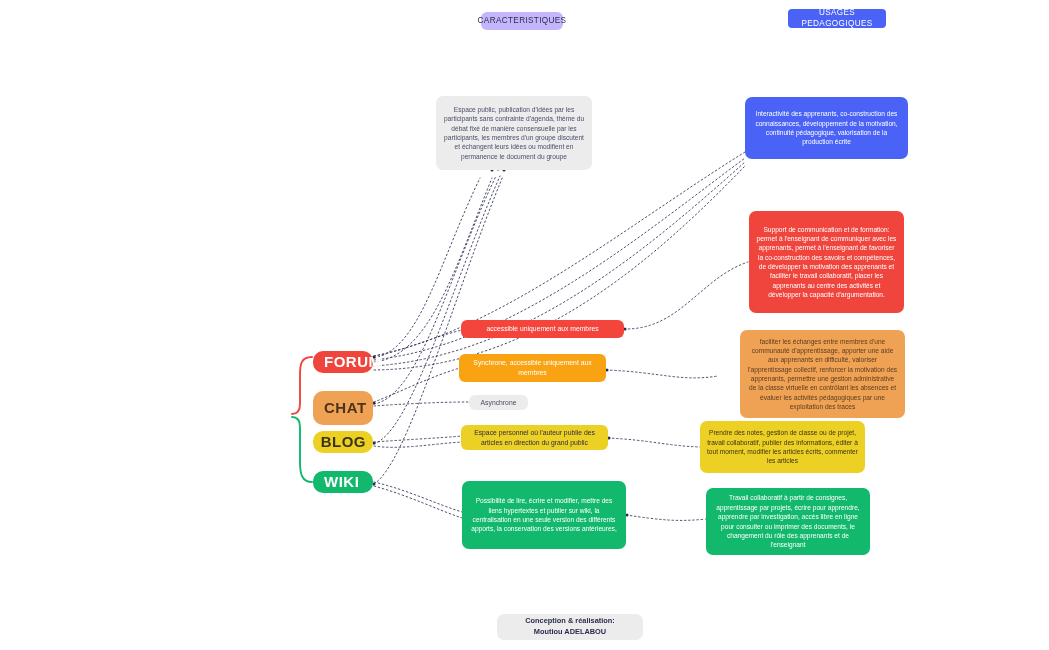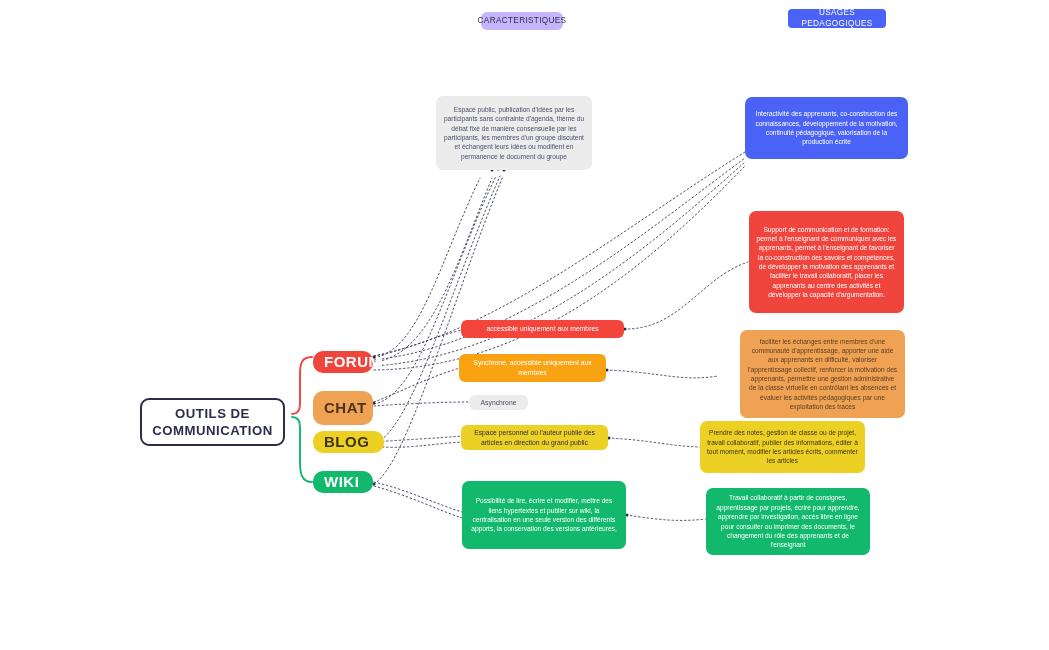--- a/index.html
+++ b/index.html
@@ -169,34 +169,30 @@
   </svg>
 
   <div class="node chip-gray" style="left:481px; top:12px; width:82px; height:18px;">
     <span>CARACTERISTIQUES</span>
   </div>
 
   <div class="node chip-blue" style="left:788px; top:9px; width:98px; height:19px;">
     <span>USAGES PEDAGOGIQUES</span>
   </div>
 
-  <div class="node center-node" style="left:140px; top:398px; width:145px; height:48px; flex-direction:column;">
-    <div>OUTILS DE</div>
-    <div>COMMUNICATION</div>
-  </div>
 
   <div class="node branch b-forum" style="left:313px; top:351px; width:60px; height:22px;">
     <span>FORUM</span>
   </div>
 
   <div class="node branch b-chat" style="left:313px; top:391px; width:60px; height:34px;">
     <span>CHAT</span>
   </div>
 
-  <div class="node branch b-blog" style="left:313px; top:431px; width:71px; height:22px;">
+  <div class="node branch b-blog" style="left:313px; top:431px; width:60px; height:22px;justify-content:flex-end;">
     <span>BLOG</span>
   </div>
 
   <div class="node branch b-wiki" style="left:313px; top:471px; width:60px; height:22px;">
     <span>WIKI</span>
   </div>
 
   <div class="node card card-gray" style="left:436px; top:96px; width:156px; height:74px;">
     <span>Espace public,  publication d'idées par les participants sans contrainte d'agenda, thème du débat fixé de manière consensuelle par les participants, les membres d'un groupe discutent et échangent leurs idées ou modifient en permanence le document du groupe</span>
   </div>
@@ -234,14 +230,18 @@
   </div>
 
   <div class="node card card-yellow" style="left:700px; top:421px; width:165px; height:52px;">
     <span>Prendre des notes, gestion de classe ou de projet, travail collaboratif, publier des informations, éditer à tout moment, modifier les articles écrits, commenter les articles</span>
   </div>
 
   <div class="node card card-green" style="left:706px; top:488px; width:164px; height:67px;">
     <span>Travail collaboratif à partir de consignes, apprentissage par projets, écrire pour apprendre, apprendre par investigation, accès libre en ligne pour consulter ou imprimer des documents, le changement du rôle des apprenants et de l'enseignant</span>
   </div>
 
+  <div class="node footer-chip" style="left:497px; top:614px; width:146px; height:26px; flex-direction:column;">
+    <div>Conception &amp; réalisation:</div>
+    <div>Moutiou ADELABOU</div>
+  </div>
 
 </div>
 
 </body></html>

